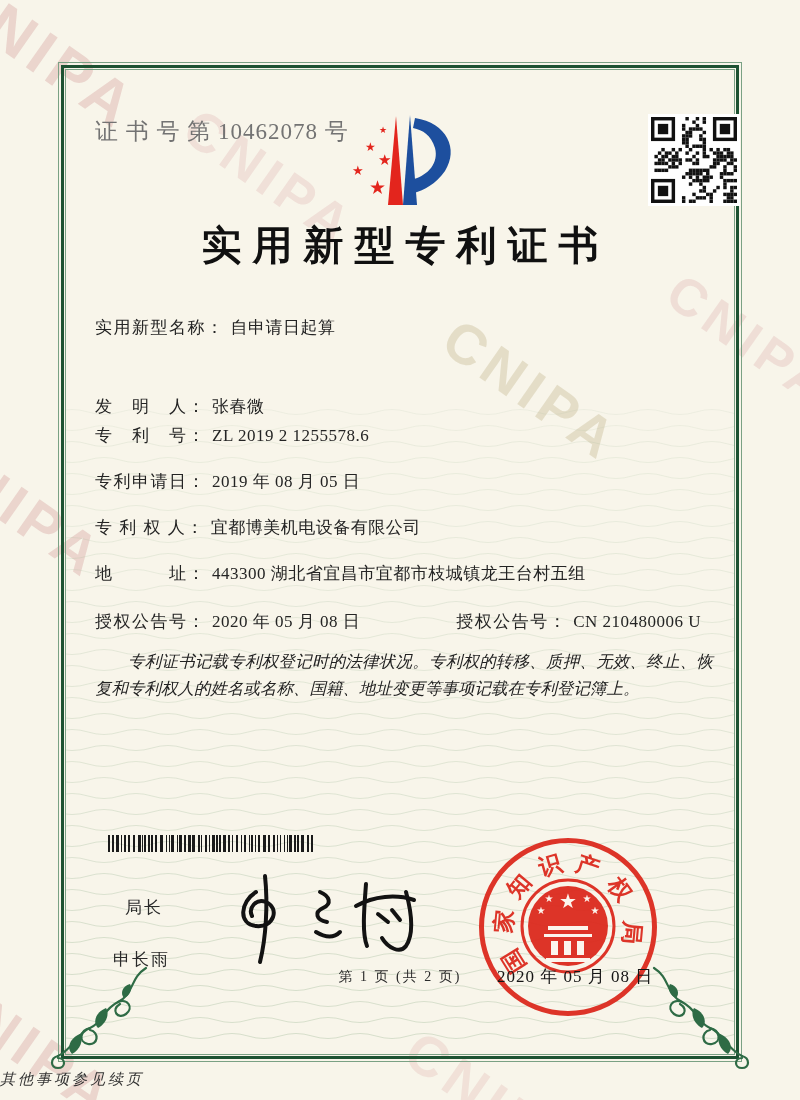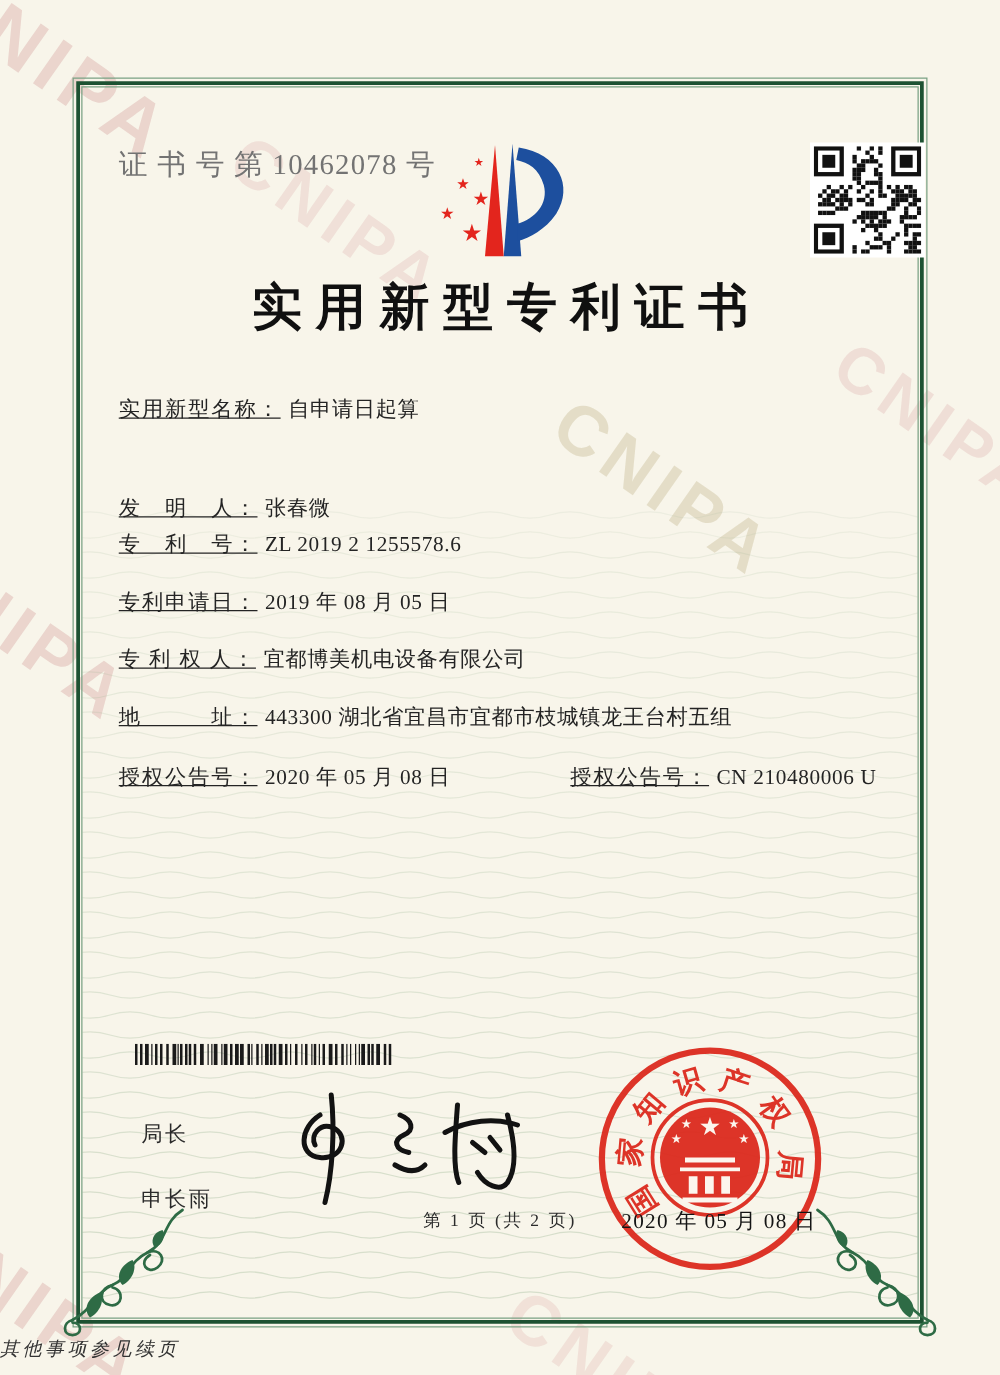--- a/index.html
+++ b/index.html
@@ -49,38 +49,38 @@
   .logo svg { position:absolute; left:0; top:0; }
   .logo-star { position:absolute; color:#e3251d; line-height:1; z-index:2; }
   .qr { position:absolute; left:648px; top:114px; width:92px; height:92px; background:#fff; padding:3px; z-index:3; }
   .doc-title {
     position:absolute; left:0; top:218px; width:800px; z-index:3;
     text-align:center; font-size:40px; font-weight:bold;
     letter-spacing:11px; text-indent:11px; color:#101010;
   }
   
   .field-row { position:absolute; left:95px; z-index:3; font-size:17px; color:#242424; white-space:nowrap; }
-  .flabel { letter-spacing:1.5px;text-decoration:underline; }
+  .flabel { letter-spacing:1.5px; }
   .fvalue { margin-left:6px; letter-spacing:0.5px; }
   .flabel2 { margin-left:96px; letter-spacing:1.5px; }
   
   .body-text {
     position:absolute; left:95px; top:648px; width:618px; z-index:3;
     font-size:16.5px; line-height:27px; text-align:justify;
     font-style:italic; color:#222;
   }
   .body-text p { text-indent:2em; }
   
   .barcode { position:absolute; left:108px; top:835px; z-index:3; }
   .director-title, .director-name {
     position:absolute; left:113px; z-index:3;
     font-family:"Liberation Sans","DejaVu Sans",sans-serif;
     font-size:17px; color:#2a2a2a; letter-spacing:2px;
   }
-  .director-title { top:896px; }
+  .director-title { top:896px;margin-left:12px; }
   .director-name  { top:948px; }
   .signature { position:absolute; left:228px; top:866px; z-index:3; }
   
   .seal {
     position:absolute; left:479px; top:838px; width:178px; height:178px; z-index:4;
     opacity:0.95;
   }
   .seal-ring {
     position:absolute; inset:0; border:5px solid #dc2a1e; border-radius:50%;
   }
@@ -406,20 +406,21 @@
   <span class="flabel">专 利 权 人：</span><span class="fvalue">宜都博美机电设备有限公司</span>
 </div>
 <div class="field-row" style="top:562px">
   <span class="flabel">地　　　址：</span><span class="fvalue">443300 湖北省宜昌市宜都市枝城镇龙王台村五组</span>
 </div>
 <div class="field-row" style="top:610px">
   <span class="flabel">授权公告号：</span><span class="fvalue">2020 年 05 月 08 日</span><span class="flabel flabel2">授权公告号：</span><span class="fvalue">CN 210480006 U</span>
 </div>
 
 <div class="body-text">
+  <p>专利证书记载专利权登记时的法律状况。专利权的转移、质押、无效、终止、恢复和专利权人的姓名或名称、国籍、地址变更等事项记载在专利登记簿上。</p>
 </div>
 
 <svg class="barcode" id="barcodesvg" width="208" height="17">
     <rect x="0" y="0" width="2" height="17" fill="#1a1a1a"></rect>
     <rect x="4" y="0" width="2" height="17" fill="#1a1a1a"></rect>
     <rect x="8" y="0" width="3" height="17" fill="#1a1a1a"></rect>
     <rect x="13" y="0" width="1" height="17" fill="#1a1a1a"></rect>
     <rect x="16" y="0" width="2" height="17" fill="#1a1a1a"></rect>
     <rect x="20" y="0" width="2" height="17" fill="#1a1a1a"></rect>
     <rect x="25" y="0" width="2" height="17" fill="#1a1a1a"></rect>

